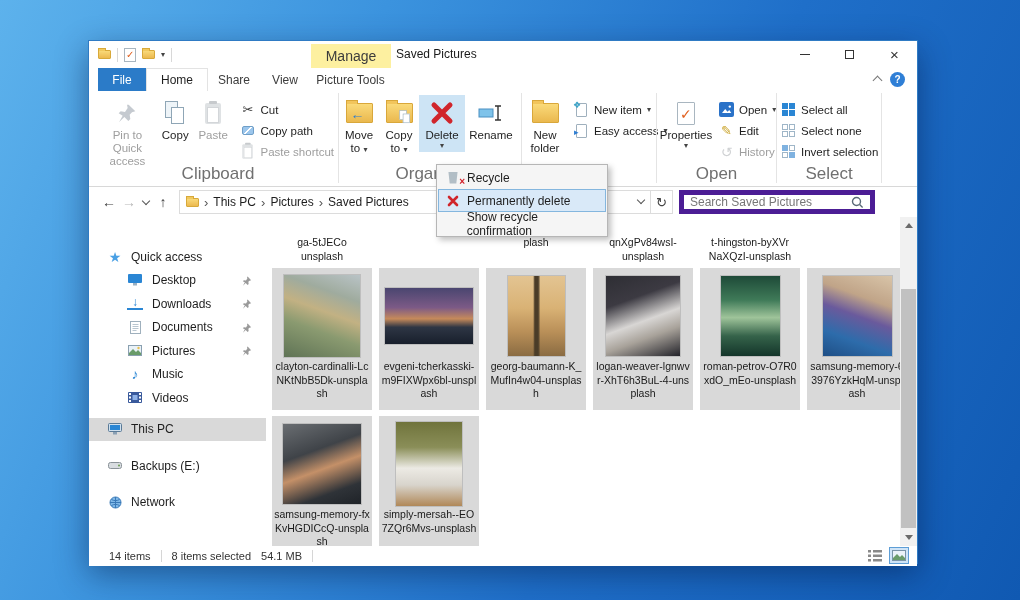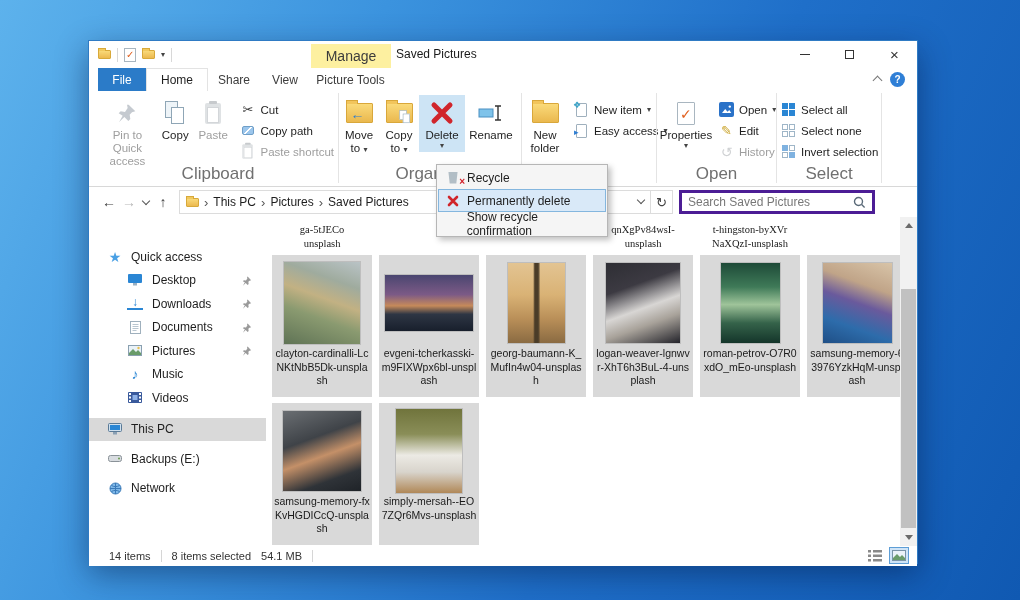--- a/index.html
+++ b/index.html
@@ -82,34 +82,34 @@
   .addressbar{height:30px;display:flex;align-items:center;padding-left:10px;background:#fff;}
   .nav-ic{width:20px;text-align:center;font-size:14px;color:#3a3a3a;}
   .nav-ic.dis{color:#b8b8b8;}
   .nav-chev{width:14px;}
   .chev-dn{display:inline-block;width:6px;height:6px;border-left:1.5px solid #555;border-bottom:1.5px solid #555;transform:rotate(-45deg);margin-bottom:3px;}
   .crumbbox{margin-left:6px;width:472px;height:24px;border:1px solid #dcdcdc;display:flex;align-items:center;padding:0 6px;gap:5px;}
   .crumb{color:#1e1e1e;}
   .crumb-sep{color:#555;font-size:13px;}
   .crumb-spacer{flex:1;}
   .refresh-btn{width:22px;height:24px;border:1px solid #dcdcdc;border-left:none;display:flex;align-items:center;justify-content:center;color:#444;font-size:13px;}
-  .searchbox{margin-left:6px;width:196px;height:24px;border:3px solid #4c1d95;display:flex;align-items:center;padding:0 6px;}
+  .searchbox{margin-left:6px;width:196px;height:24px;border:5px solid #4c1d95;display:flex;align-items:center;padding:0 6px;}
   .searchbox input{border:none;outline:none;flex:1;font-size:12px;color:#444;font-family:inherit;background:transparent;}
   .searchbox input::placeholder{color:#777;}
   
   .main{display:flex;height:329px;background:#fff;}
   .sidebar{width:177px;padding-top:28px;flex-shrink:0;}
   .side-item{display:flex;align-items:center;height:23.5px;padding-left:18px;gap:8px;position:relative;color:#1e1e1e;}
   .side-item.lvl2{padding-left:38px;gap:9px;}
   .side-item.sel{background:#d9d9d9;}
   .side-item .icn{width:16px;display:flex;justify-content:center;}
   .pin{position:absolute;right:14px;top:6px;}
-  .gap8{margin-top:8px;} .gap9{margin-top:6px;}
+  .gap8{margin-top:8px;} .gap9{margin-top:13px;}
   .content{flex:1;position:relative;overflow:hidden;}
-  .partial-row{display:grid;grid-template-columns:repeat(6,100px);gap:7px;padding-left:6px;margin-top:6px;font-family:Liberation Serif, serif;}
+  .partial-row{display:grid;grid-template-columns:repeat(6,100px);gap:7px;padding-left:6px;margin-top:19px;}
   .pcell{text-align:center;font-size:10.5px;line-height:13.5px;color:#1a1a1a;}
   .tiles{display:grid;grid-template-columns:repeat(6,100px);gap:7px;padding-left:6px;margin-top:5px;}
   .tiles.r2{margin-top:6px;}
   .tile{width:100px;height:142px;background:#d9d9d9;display:flex;flex-direction:column;align-items:center;padding-top:4px;}
   .thumbwrap{height:88px;display:flex;align-items:center;justify-content:center;}
   .fname{width:96px;font-size:10.5px;line-height:13.5px;text-align:center;word-break:break-all;color:#1a1a1a;}
   .thumb{box-shadow:0 0 0 1px rgba(0,0,0,.12);}
   .thumb-0{width:76px;height:82px;background:linear-gradient(200deg,#b9c3c6 0%,#9fab9e 25%,#c2b183 45%,#8a9a70 65%,#5f7355 100%);}
   .thumb-1{width:88px;height:56px;background:linear-gradient(180deg,#4a4670 0%,#7c5a86 35%,#c68a5a 55%,#2e3644 70%,#181f2c 100%);}
   .thumb-2{width:57px;height:80px;background:linear-gradient(90deg,rgba(0,0,0,0) 44%,#4a3c28 47%,#4a3c28 53%,rgba(0,0,0,0) 57%),linear-gradient(180deg,#e3c492 0%,#d9b275 40%,#b98f58 70%,#8a6b42 100%);}

